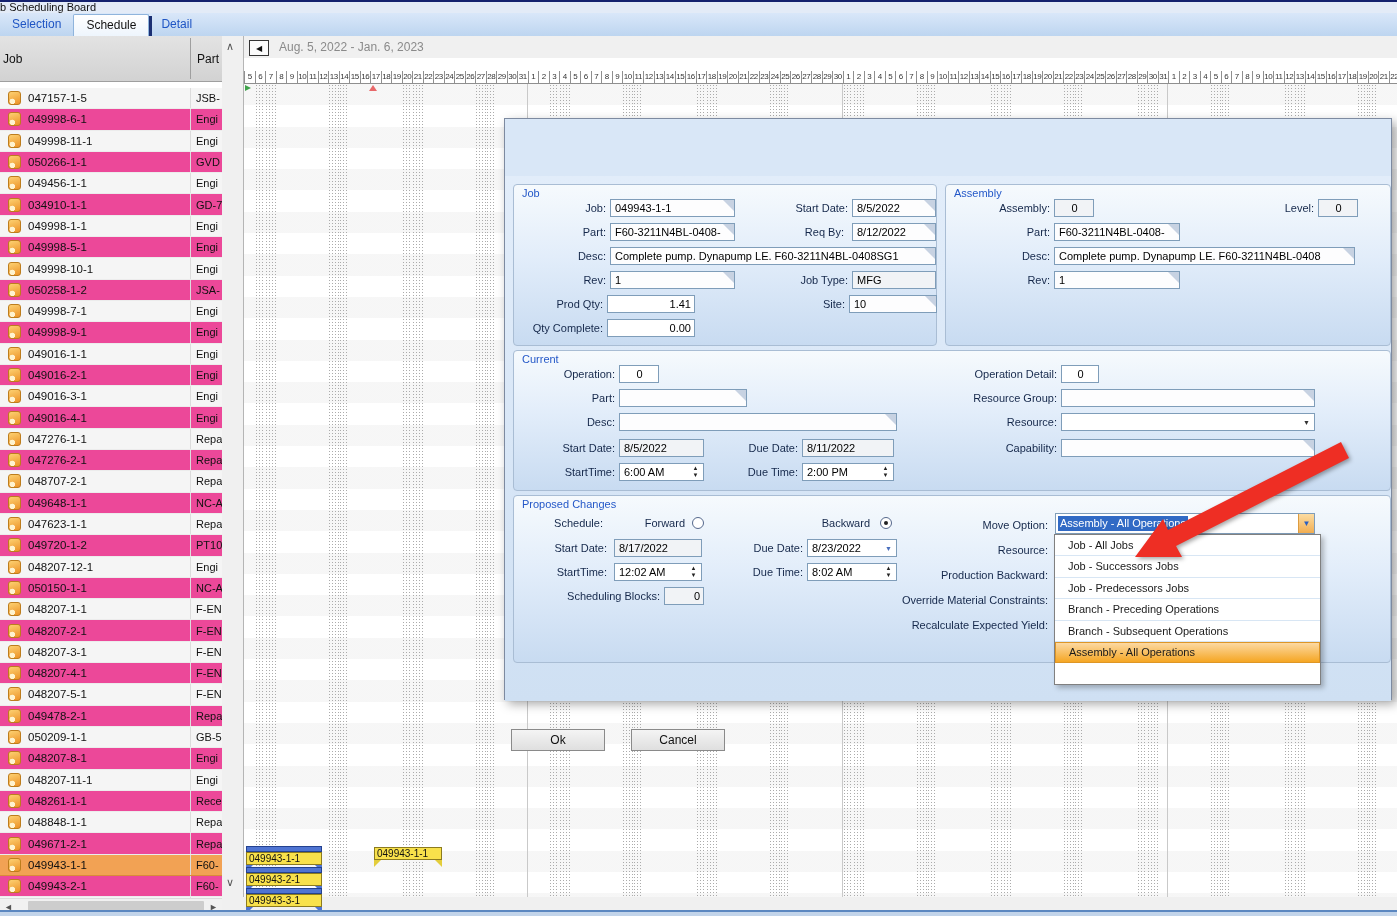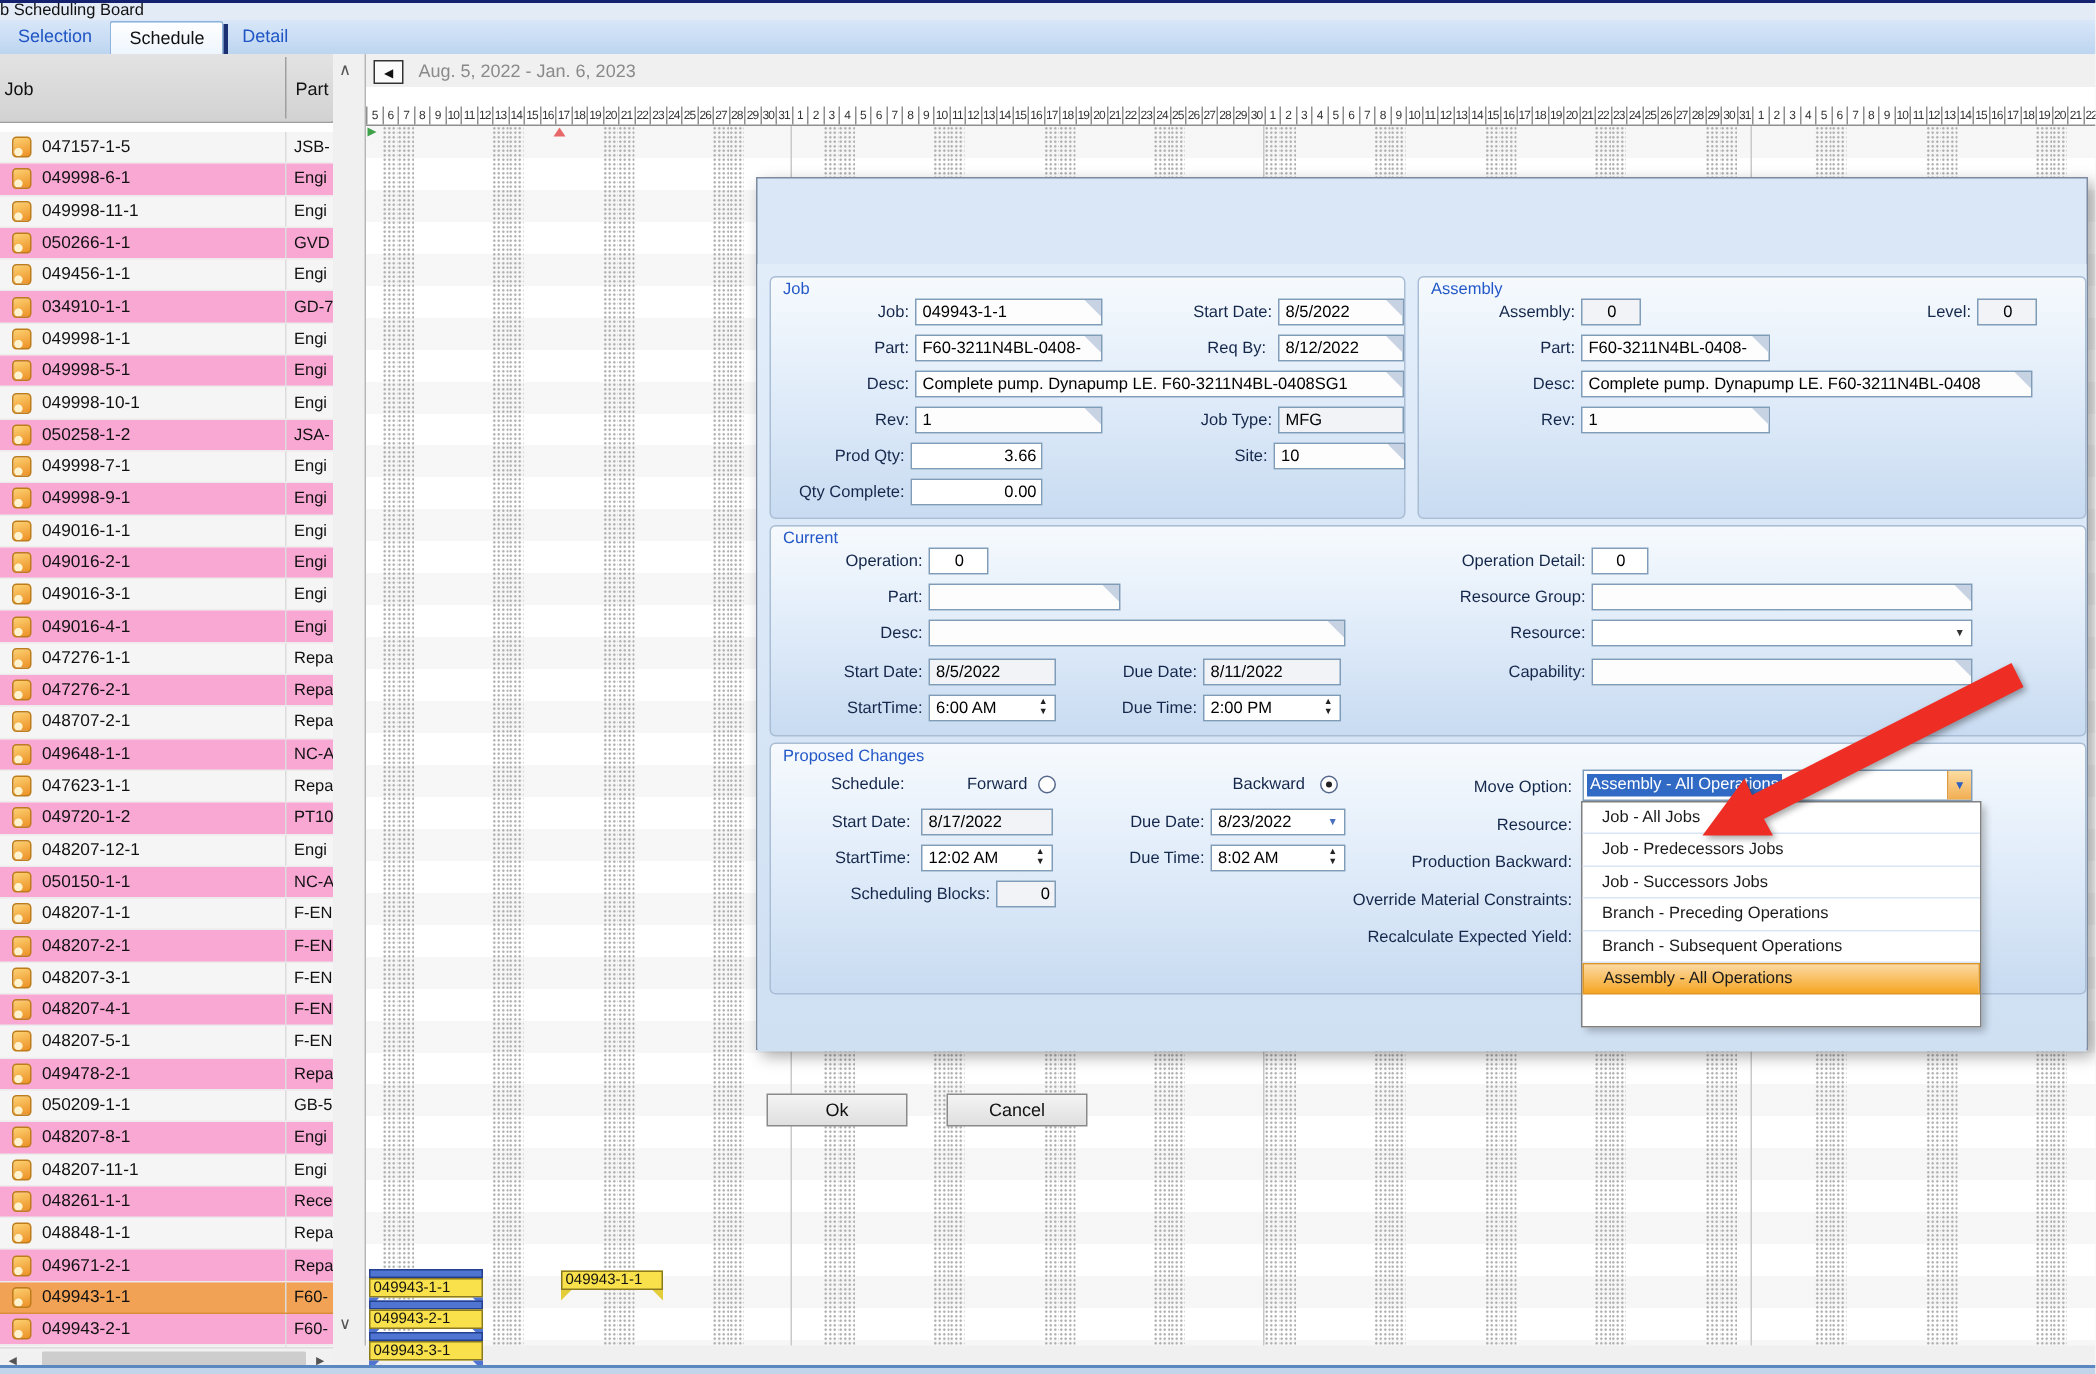--- a/index.html
+++ b/index.html
@@ -15,21 +15,21 @@
   .mtab.active{background:linear-gradient(#ffffff,#eef5fd);color:#111;border:1px solid #8fb4dc;border-bottom:none;border-radius:2px 2px 0 0}
   .mtab.active::after{content:"";position:absolute;right:-4px;top:1px;width:3px;height:20px;background:#1b2f73}
 
   
   #left-panel{position:absolute;left:0;top:36px;width:222px;height:880px;background:#fff;border-right:1px solid #a9a9a9;z-index:2}
   #lp-header{position:absolute;left:0;top:0;width:222px;height:46px;background:linear-gradient(#e3e3e3,#d2d2d2);border-bottom:1px solid #9f9f9f}
   #lp-header .h-job{position:absolute;left:3px;top:16px;font-size:12px;color:#111}
   #lp-header .h-part{position:absolute;left:197px;top:16px;font-size:12px;color:#111}
   #lp-header .h-div{position:absolute;left:190px;top:2px;bottom:2px;width:1px;background:#9f9f9f}
   #lp-rows{position:absolute;left:0;top:46px;width:222px;height:816px;overflow:hidden;background:#fff;padding-top:6px}
-  .lp-row{height:21.3px;display:flex;align-items:center;border-bottom:1px solid #ececec;position:relative;background:#f9a8d4}
+  .lp-row{height:21.3px;display:flex;align-items:center;border-bottom:1px solid #ececec;position:relative;background:#ec4899}
   .lp-row:nth-child(odd){background:#f5f5f5}
   .lp-row.selected{background:#f2a254;border-bottom:1px solid #d98c3a}
   .job-icon{width:13px;height:14px;margin-left:8px;margin-right:7px;flex:0 0 auto;border:1px solid #bd7d1d;border-radius:3px;
     background:radial-gradient(circle at 30% 78%, #fff3cf 0 2.5px, rgba(0,0,0,0) 3px), linear-gradient(160deg,#fdd172,#ec9126)}
   .lp-job{width:150px;font-size:11.5px;color:#111;white-space:nowrap;overflow:hidden}
   .lp-row .divline{position:absolute;left:190px;top:0;bottom:0;width:1px;background:#dcdcdc}
   .lp-part{position:absolute;left:196px;width:26px;font-size:11px;color:#111;white-space:nowrap;overflow:hidden}
   
   #lp-hscroll{position:absolute;left:0;top:862px;width:222px;height:17px;background:#f1f1f1;border-top:1px solid #dcdcdc}
   #lp-hscroll .sarrow{position:absolute;top:3px;font-size:9px;color:#555}
@@ -643,21 +643,21 @@
       <span class="lbl" style="left:0;width:92px;top:86px">Rev:</span>
       <div class="fld fold" style="left:96px;top:86px;width:125px">
           <span class="fldtxt">1</span>
         </div>
       <span class="lbl" style="left:246px;width:88px;top:86px">Job Type:</span>
       <div class="fld ro" style="left:338px;top:86px;width:84px">
           <span class="fldtxt">MFG</span>
         </div>
       <span class="lbl" style="left:0;width:89px;top:110px">Prod Qty:</span>
       <div class="fld num" style="left:93px;top:110px;width:88px">
-          <span class="fldtxt">3.66</span>
+          <span class="fldtxt">1.41</span>
         </div>
       <span class="lbl" style="left:246px;width:85px;top:110px">Site:</span>
       <div class="fld fold" style="left:335px;top:110px;width:88px">
           <span class="fldtxt">10</span>
         </div>
       <span class="lbl" style="left:0;width:89px;top:134px">Qty Complete:</span>
       <div class="fld num" style="left:93px;top:134px;width:88px">
           <span class="fldtxt">0.00</span>
         </div>
     </div>
@@ -791,23 +791,23 @@
     </div>
 
     <div class="btn" id="btn-ok">Ok</div>
     <div class="btn" id="btn-cancel">Cancel</div>
   </div>
 
   <div id="dropdown">
 
       <div class="dd-item">Job - All Jobs</div>
 
+      <div class="dd-item">Job - Successors Jobs</div>
+
       <div class="dd-item">Job - Predecessors Jobs</div>
-
-      <div class="dd-item">Job - Successors Jobs</div>
 
 
       <div class="dd-item">Branch - Preceding Operations</div>
 
       <div class="dd-item">Branch - Subsequent Operations</div>
 
       <div class="dd-item highlighted">Assembly - All Operations</div>
     </div>
 </div>
 

